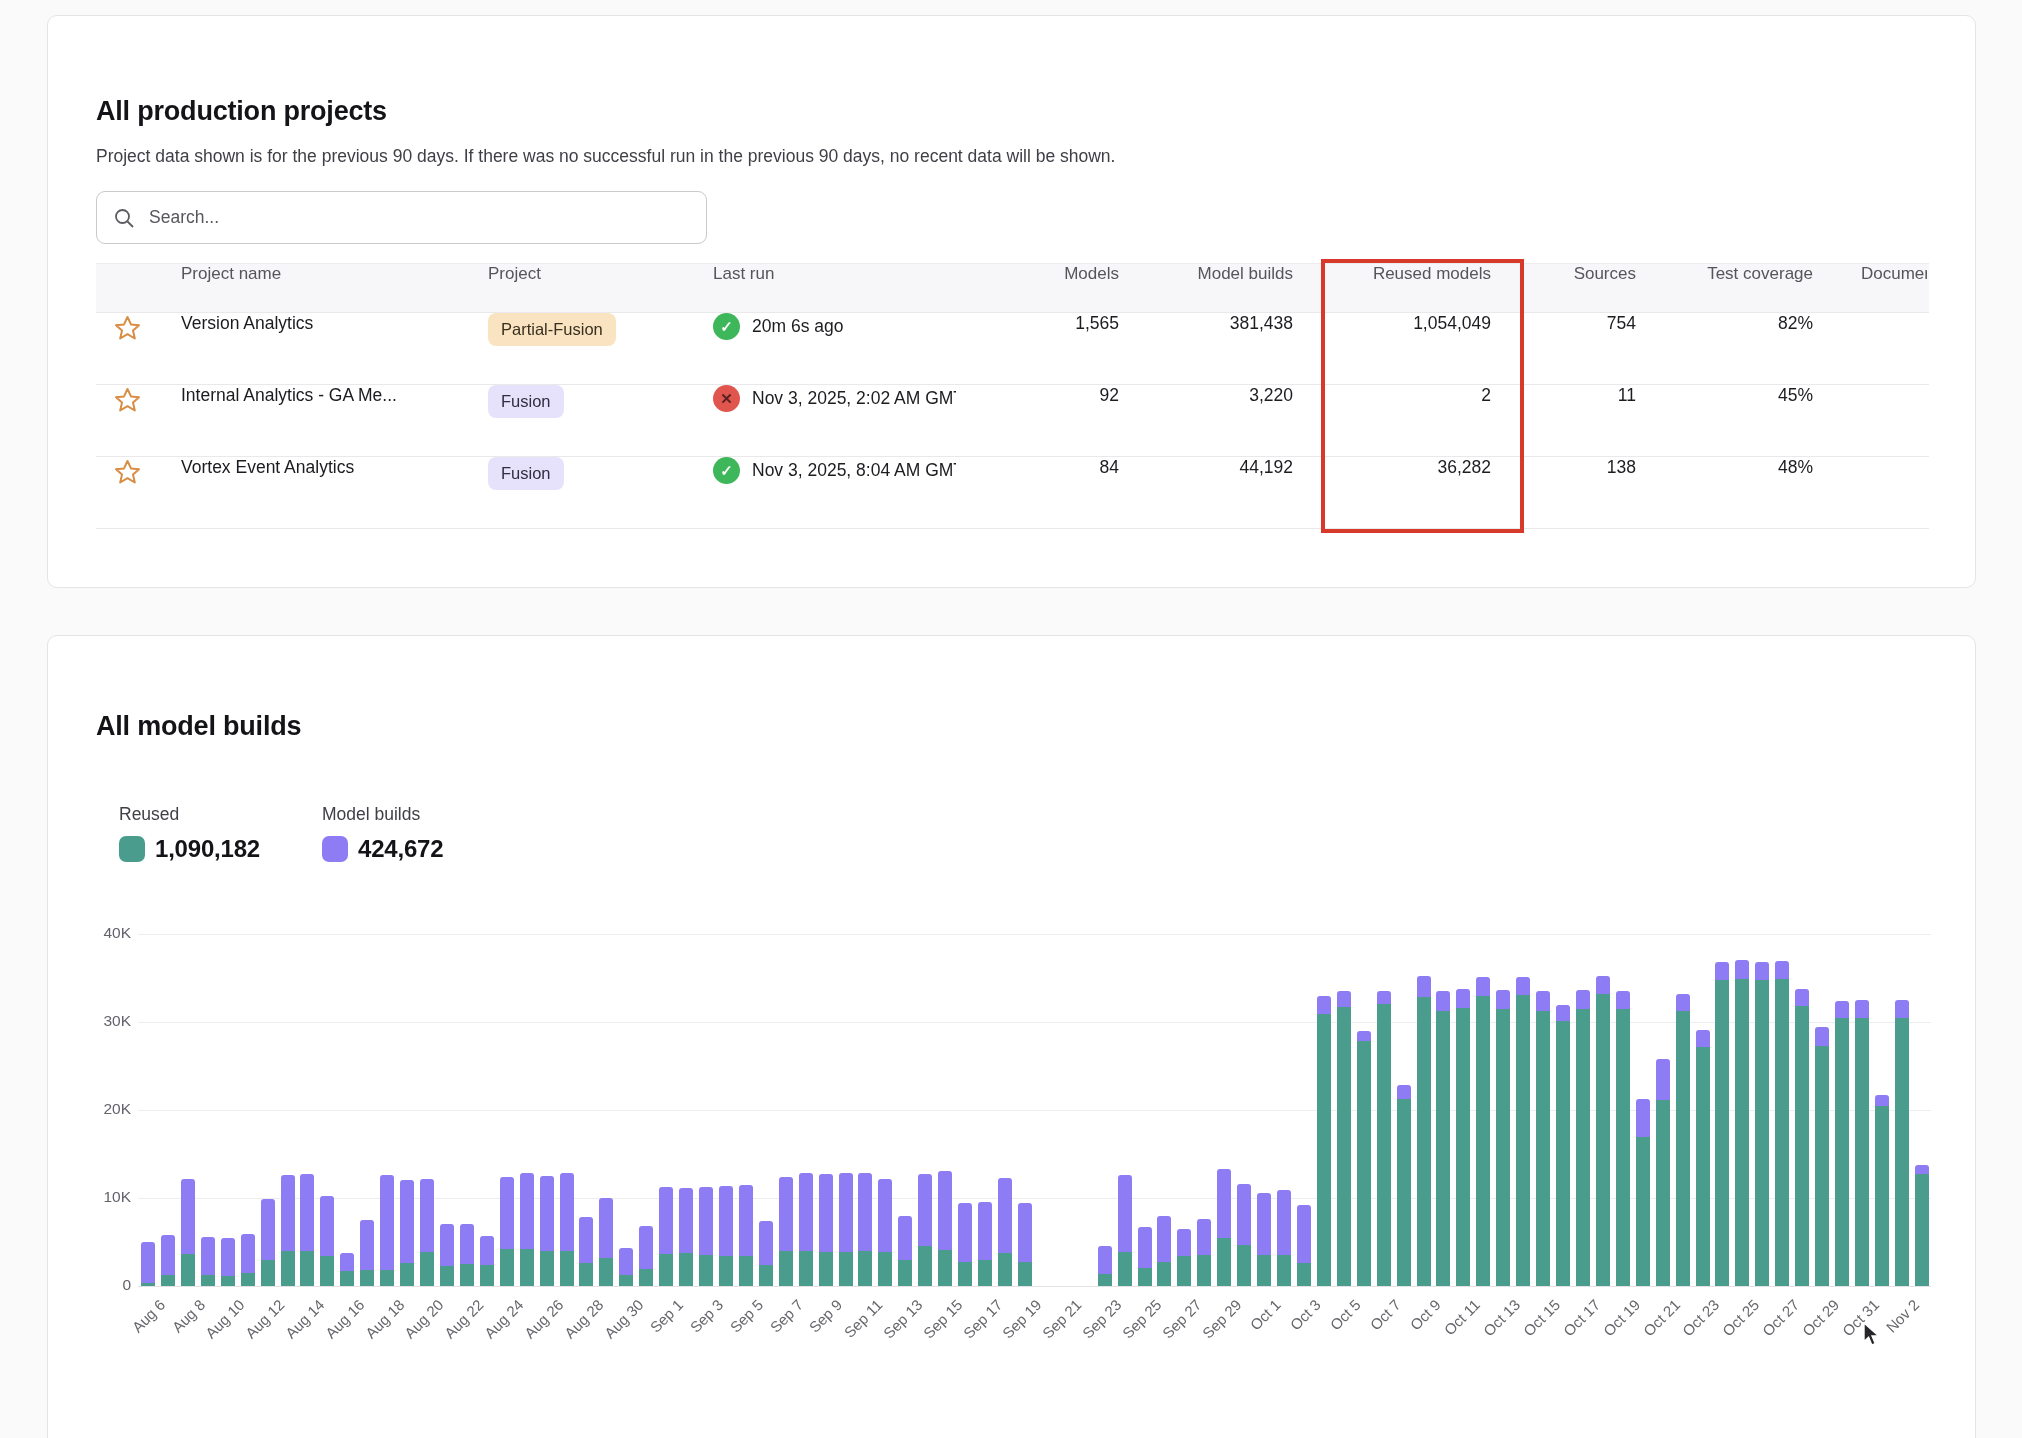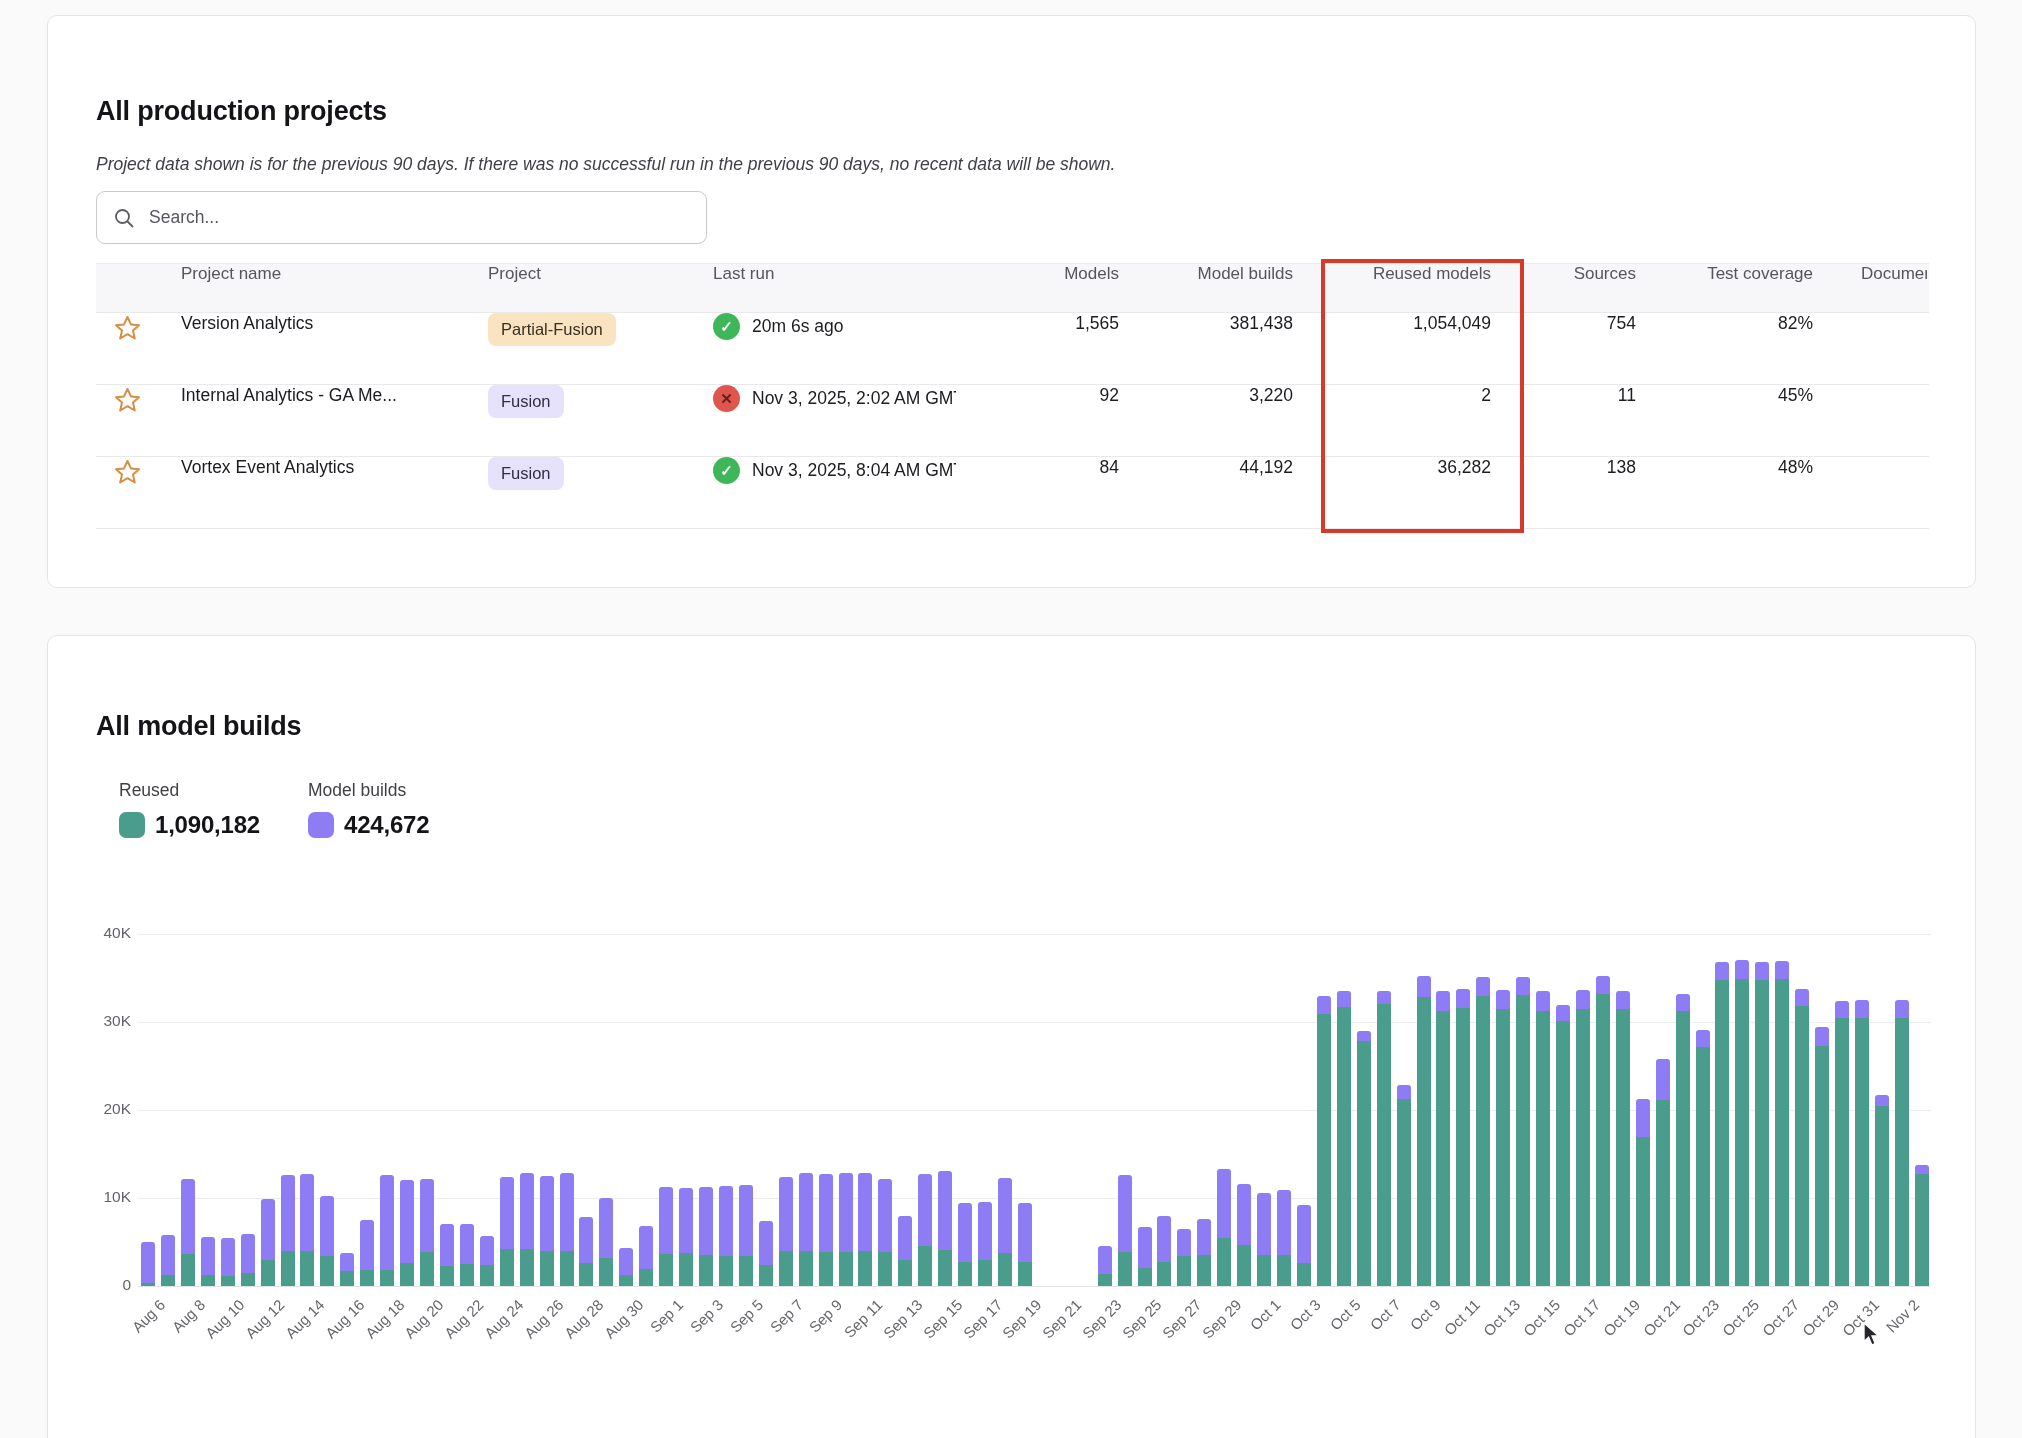--- a/index.html
+++ b/index.html
@@ -74,21 +74,21 @@
   .red-box{
     position:absolute;left:1273px;top:243px;width:195px;height:266px;
     border:4px solid #d7392b;z-index:5;pointer-events:none;
   }
   
   .env-select{
     position:absolute;left:1595px;top:74px;width:285px;height:46px;box-sizing:border-box;
     border:1.4px solid #c6c6cc;border-radius:13px;background:#fff;cursor:pointer;
     display:flex;align-items:center;justify-content:center;gap:14px;font-size:18px;color:#18181d;
   }
-  .legend{position:absolute;left:71px;top:144px;display:flex;gap:48px;}
+  .legend{position:absolute;left:71px;top:168px;display:flex;gap:62px;}
   .legend-item{display:flex;flex-direction:column;gap:10px;}
   .legend-label{font-size:17.5px;color:#3f3f46;}
   .legend-valrow{display:flex;align-items:center;gap:10px;}
   .legend-swatch{width:26px;height:26px;border-radius:7px;}
   .legend-value{font-size:24px;font-weight:600;color:#141418;letter-spacing:-0.2px;}
   
   .chart-plot{position:absolute;left:90px;top:298px;width:1793px;height:352px;}
   .gridline{position:absolute;left:0;width:100%;height:1px;background:#ededef;}
   .gridline.base{background:#e3e3e6;}
   .y-label{
@@ -102,21 +102,21 @@
     transform:rotate(-45deg);transform-origin:100% 0%;
   }
   .subtitle-link{color:#1b1b20;font-weight:500;text-decoration:underline;text-underline-offset:4px;cursor:pointer;}
   .cursor{position:absolute;left:1860px;top:1322px;z-index:20;pointer-events:none;}
 </style>
 </head>
 <body>
 
 <section class="card" id="projects-card">
   <h2 class="card-title" style="top:58px;">All production projects</h2>
-  <p class="card-subtitle" style="top:120px;font-style:italic;">Project data shown is for the previous 90 days. If there was no successful run in the previous 90 days, no recent data will be shown.</p>
+  <p class="card-subtitle" style="top:112px;">Project data shown is for the previous 90 days. If there was no successful run in the previous 90 days, no recent data will be shown.</p>
 
   <div class="search-box">
     <span style="line-height:0;">
       <svg width="22" height="22" viewBox="0 0 22 22" fill="none" stroke="#5c5c62" stroke-width="1.8">
         <circle cx="9.5" cy="9.5" r="6.5"></circle>
           <line x1="14.5" y1="14.5" x2="20" y2="20"></line>
       </svg>
     </span>
     <input type="text" placeholder="Search..." style="">
   </div>

